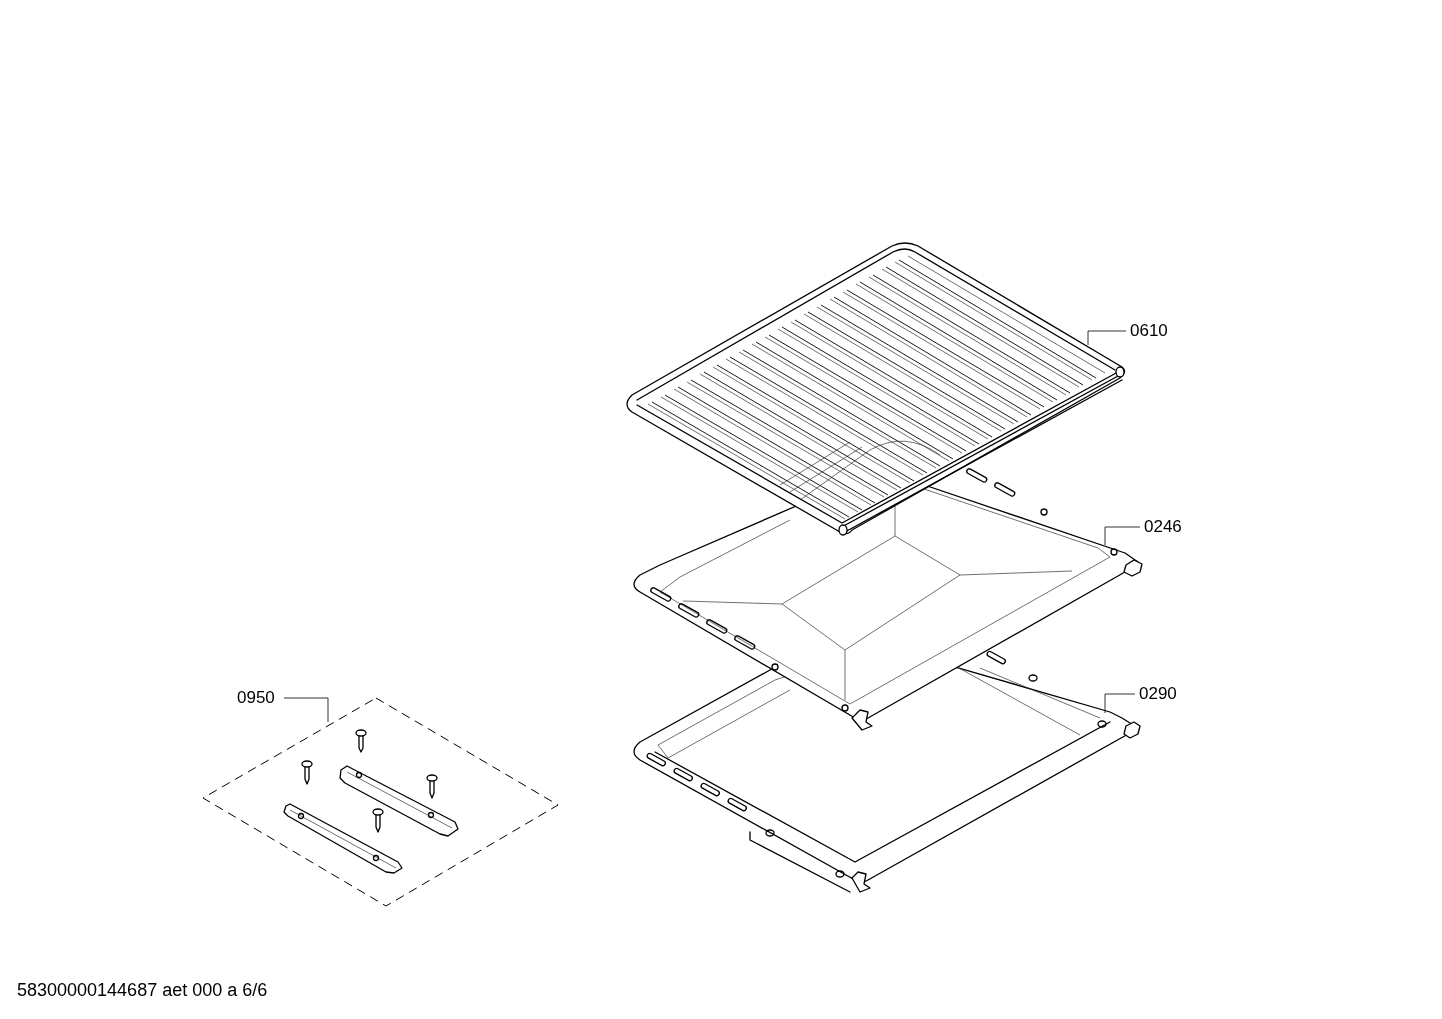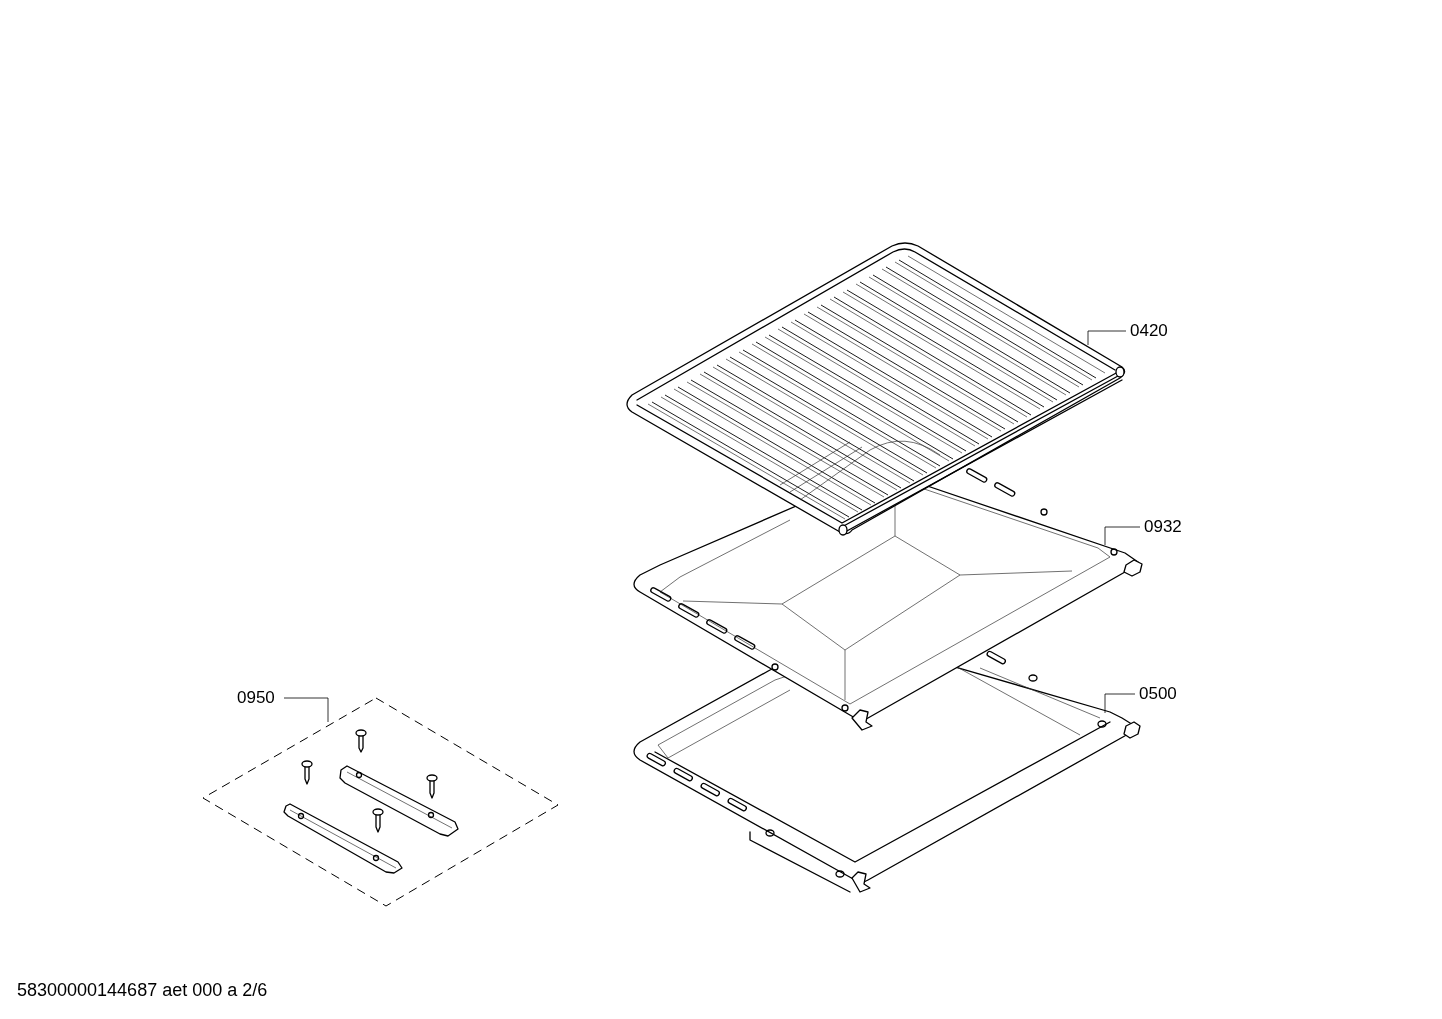--- a/index.html
+++ b/index.html
@@ -161,18 +161,18 @@
   </g>
 
   <g>
     <path class="lead" d="M 1126 331 L 1088 331 L 1088 345"></path>
     <path class="lead" d="M 1140 527 L 1105 527 L 1105 545"></path>
     <path class="lead" d="M 1135 694 L 1105 694 L 1105 713"></path>
     <path class="lead" d="M 284 698 L 328 698 L 328 722"></path>
   </g>
 </svg>
 
-<span class="label" style="left:1130px; top:322px;">0420</span>
-<span class="label" style="left:1144px; top:518px;">0932</span>
-<span class="label" style="left:1139px; top:685px;">0500</span>
+<span class="label" style="left:1130px; top:322px;">0610</span>
+<span class="label" style="left:1144px; top:518px;">0246</span>
+<span class="label" style="left:1139px; top:685px;">0290</span>
 <span class="label" style="left:237px; top:689px;">0950</span>
 
-<div class="footer">58300000144687 aet 000 a 2/6</div>
+<div class="footer">58300000144687 aet 000 a 6/6</div>
 
 </body></html>

